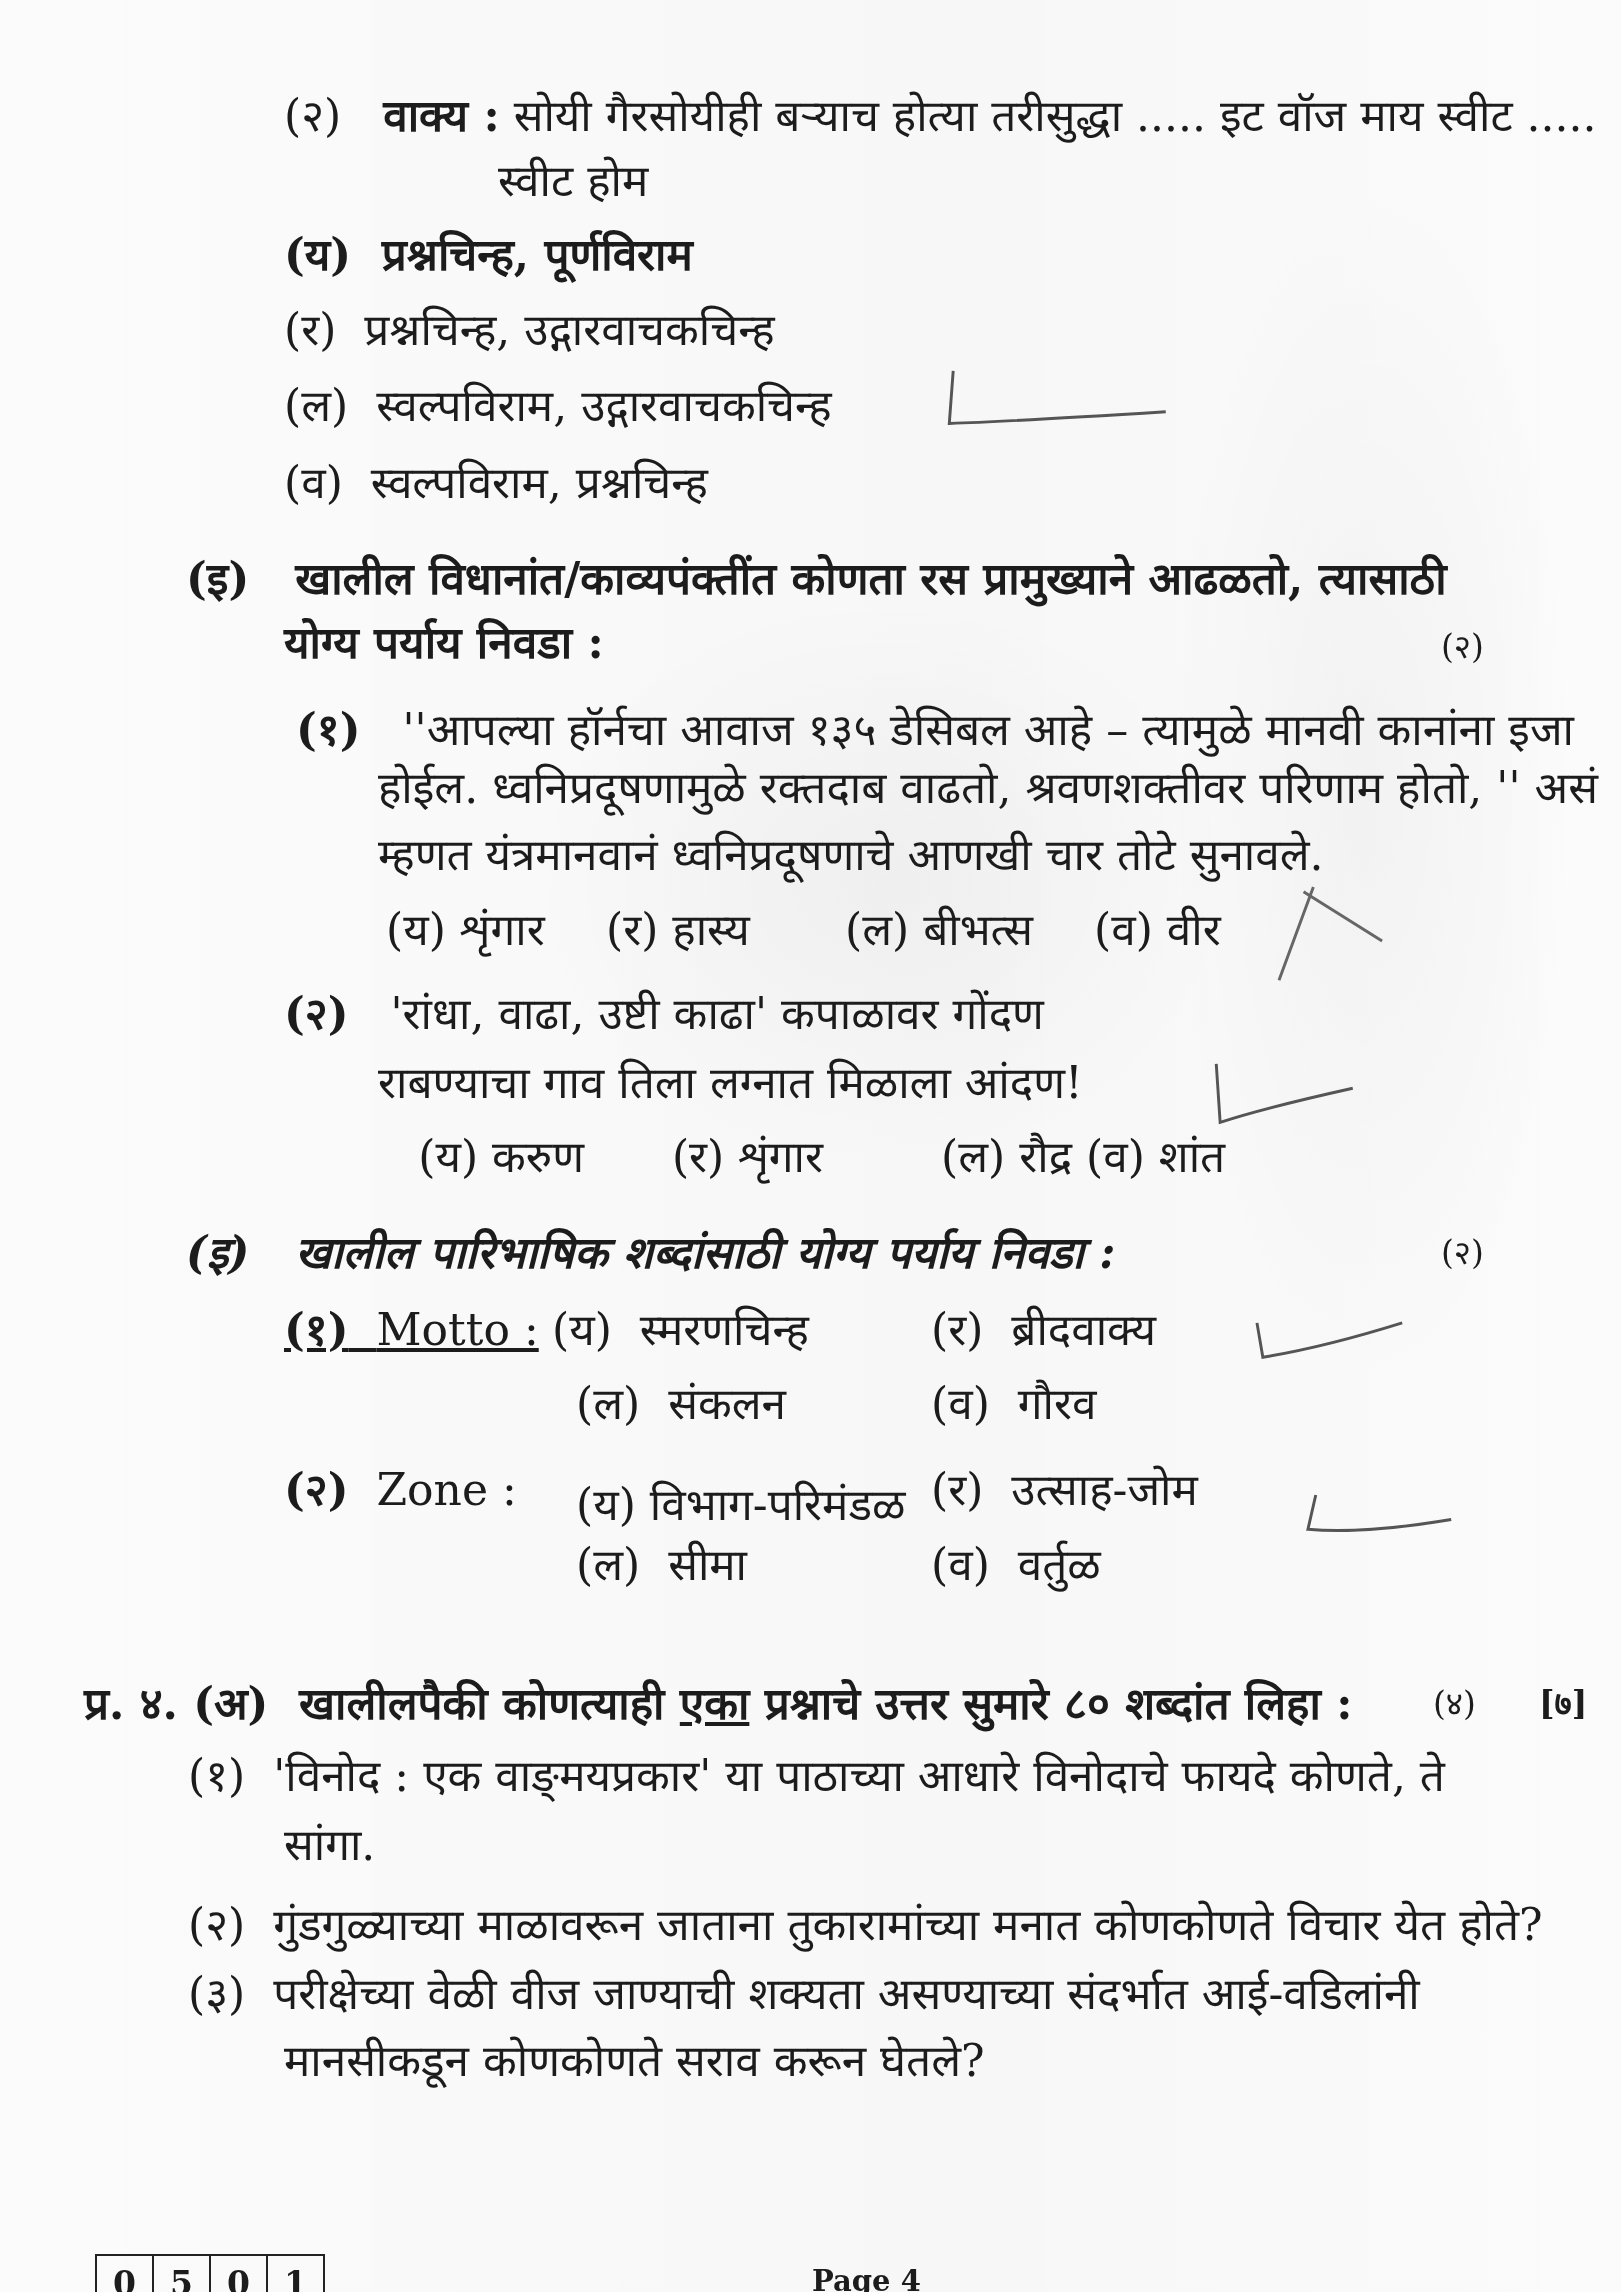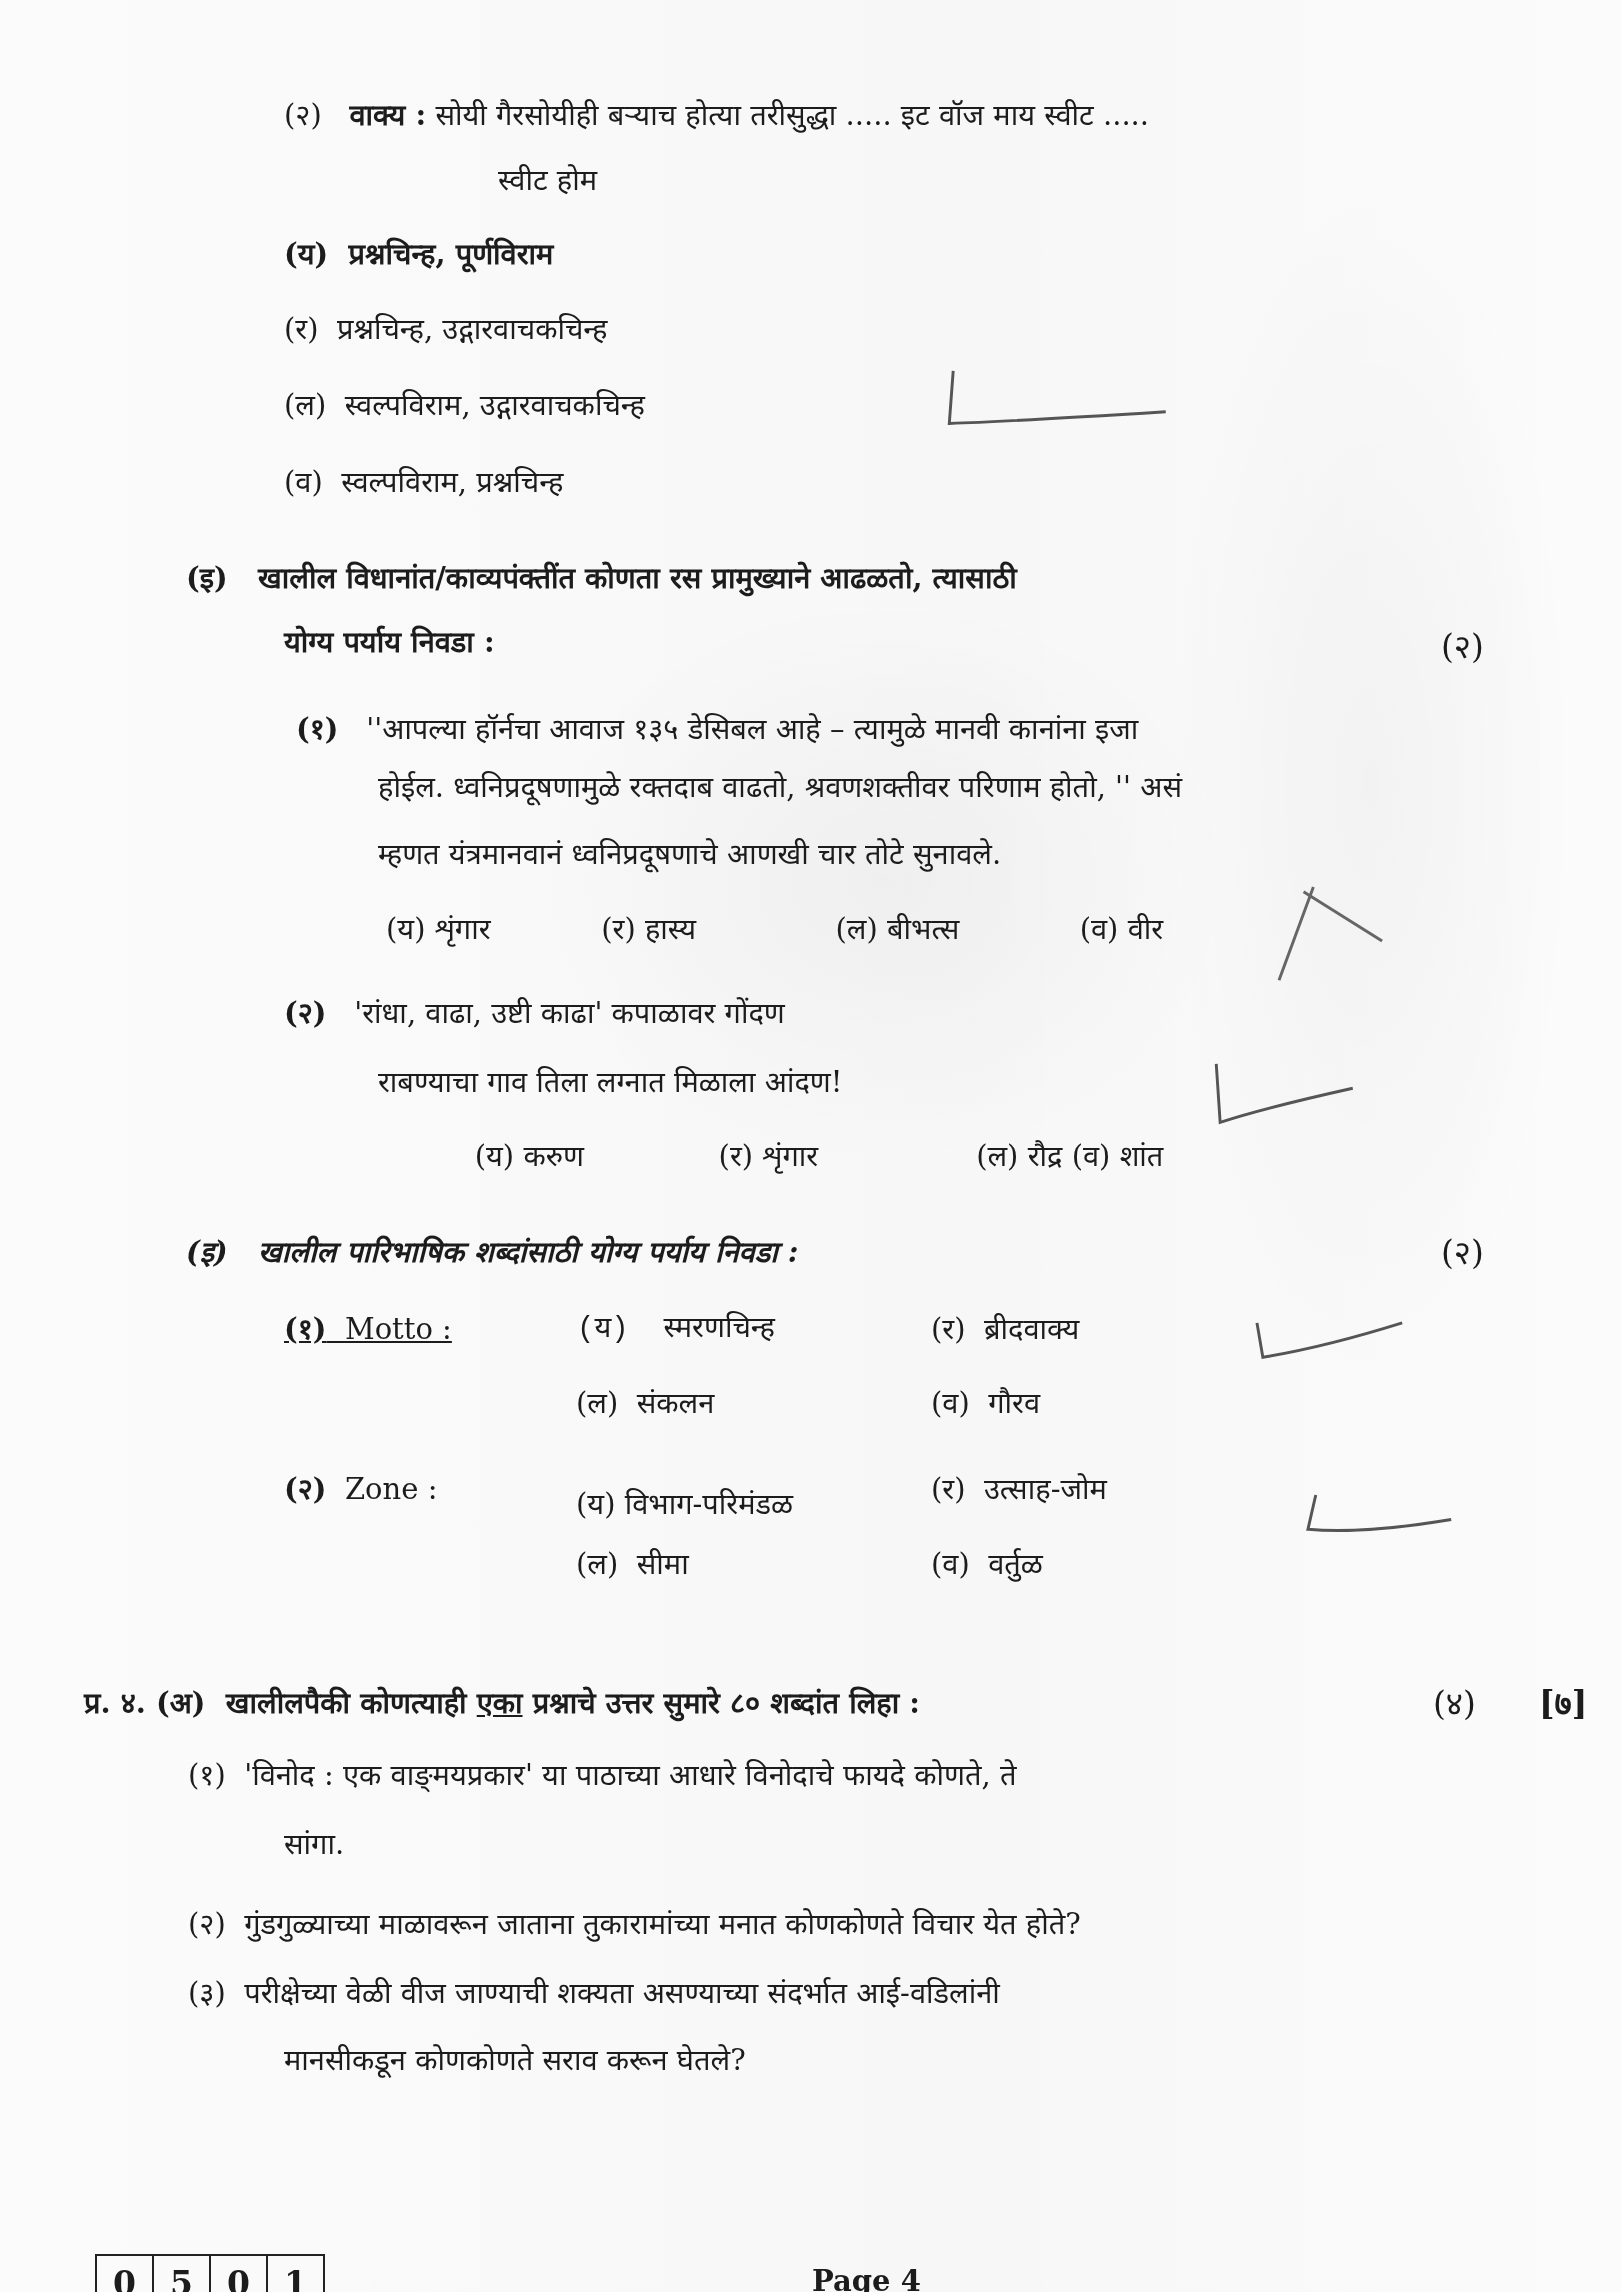--- a/index.html
+++ b/index.html
@@ -9,21 +9,21 @@
     font-family:"DejaVu Serif", "Liberation Serif", serif;
     color:#1c1c1c;
   }
   .bleed {
     position:absolute; inset:0; pointer-events:none;
     background:
       radial-gradient(ellipse 510px 412px at 882px 882px, rgba(0,0,0,0.035), transparent 70%),
       radial-gradient(ellipse 294px 882px at 1372px 784px, rgba(0,0,0,0.03), transparent 70%),
       linear-gradient(90deg, rgba(0,0,0,0) 0, rgba(0,0,0,0.015) 60%, rgba(0,0,0,0) 100%);
   }
-  .line { position:absolute; font-size:29px; line-height:43px; white-space:nowrap; }
+  .line { position:absolute; font-size:44px; line-height:43px; white-space:nowrap; }
   .b { font-weight:bold; }
   .marks { position:absolute; font-size:33px; line-height:43px; }
   .u { text-decoration:underline; }
   .tick { position:absolute; }
   .code-box { position:absolute; left:95px; top:2254px; display:flex; border:2.9px solid #222; }
   .code-box span { width:55px; height:49px; border-right:2.9px solid #222; text-align:center; font-weight:bold; font-size:33px; line-height:55px; }
   .code-box span:last-child { border-right:none; }
   .page-no { position:absolute; left:812px; top:2264px; font-size:29px; font-weight:bold; }
   .opt { display:inline-block; }
 </style>
@@ -84,21 +84,21 @@
   </svg>
 
 <div class="line b" style="left:186px;top:1231px;font-style:italic;">
   <span>(इ)</span>&nbsp;&nbsp;&nbsp;<span>खालील पारिभाषिक शब्दांसाठी योग्य पर्याय निवडा :</span>
 </div>
 <div class="marks" style="left:1441px;top:1231px;">(२)</div>
 
 <div class="line" style="left:284px;top:1308px;text-decoration:underline;">
   <span class="b">(१)</span>&nbsp;&nbsp;<span>Motto :</span>
 </div>
-<div class="line" style="left:577px;top:1308px;font-family:Liberation Mono, monospace;"><span>(य)</span>&nbsp;&nbsp;<span>स्मरणचिन्ह</span></div>
+<div class="line" style="left:552px;top:1308px;"><span>(य)</span>&nbsp;&nbsp;<span>स्मरणचिन्ह</span></div>
 <div class="line" style="left:931px;top:1308px;"><span>(र)</span>&nbsp;&nbsp;<span>ब्रीदवाक्य</span></div>
 <div class="line" style="left:576px;top:1382px;"><span>(ल)</span>&nbsp;&nbsp;<span>संकलन</span></div>
 <div class="line" style="left:931px;top:1382px;"><span>(व)</span>&nbsp;&nbsp;<span>गौरव</span></div>
 <svg class="tick" style="left:1255px;top:1313px;" width="157" height="59" viewBox="0 0 160 60">
     <path d="M2 10 L8 45 Q70 35 150 10" stroke="#555" stroke-width="3" fill="none"></path>
   </svg>
 
 <div class="line" style="left:284px;top:1468px;">
   <span class="b">(२)</span>&nbsp;&nbsp;<span>Zone :</span>
 </div>

